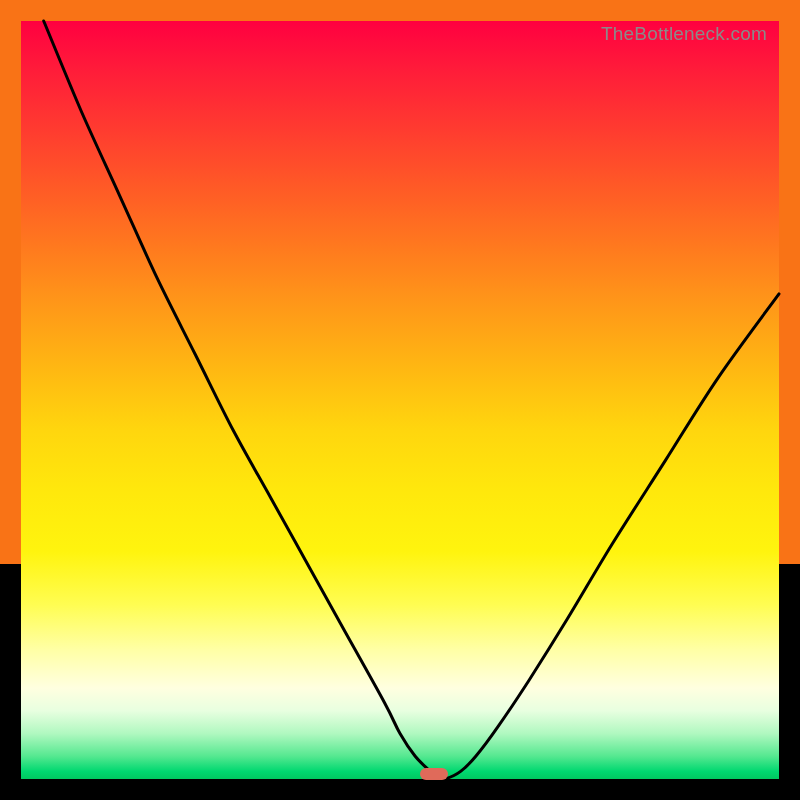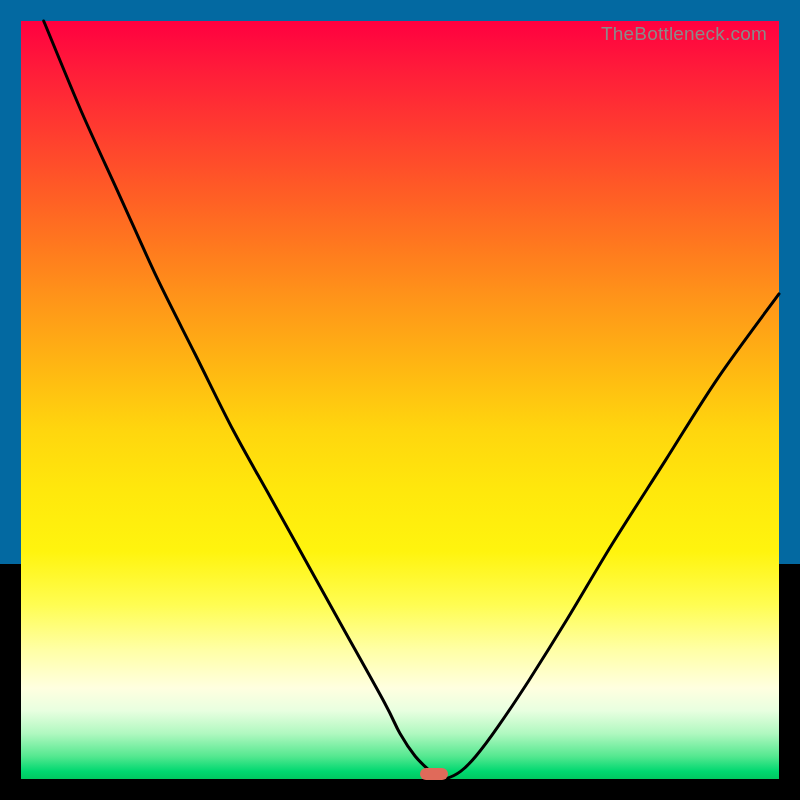--- a/index.html
+++ b/index.html
@@ -8,21 +8,21 @@
     width: 800px;
     height: 800px;
     background: #000;
     font-family: Arial, Helvetica, sans-serif;
     overflow: hidden;
   }
   .frame {
     position: relative;
     width: 800px;
     height: 564px;
-    background: #0369a1;
+    background: #f97316;
   }
   .plot {
     position: absolute;
     left: 21px;
     top: 21px;
     width: 758px;
     height: 758px;
     
     background: linear-gradient(to bottom,
       #ff0040 0%,

